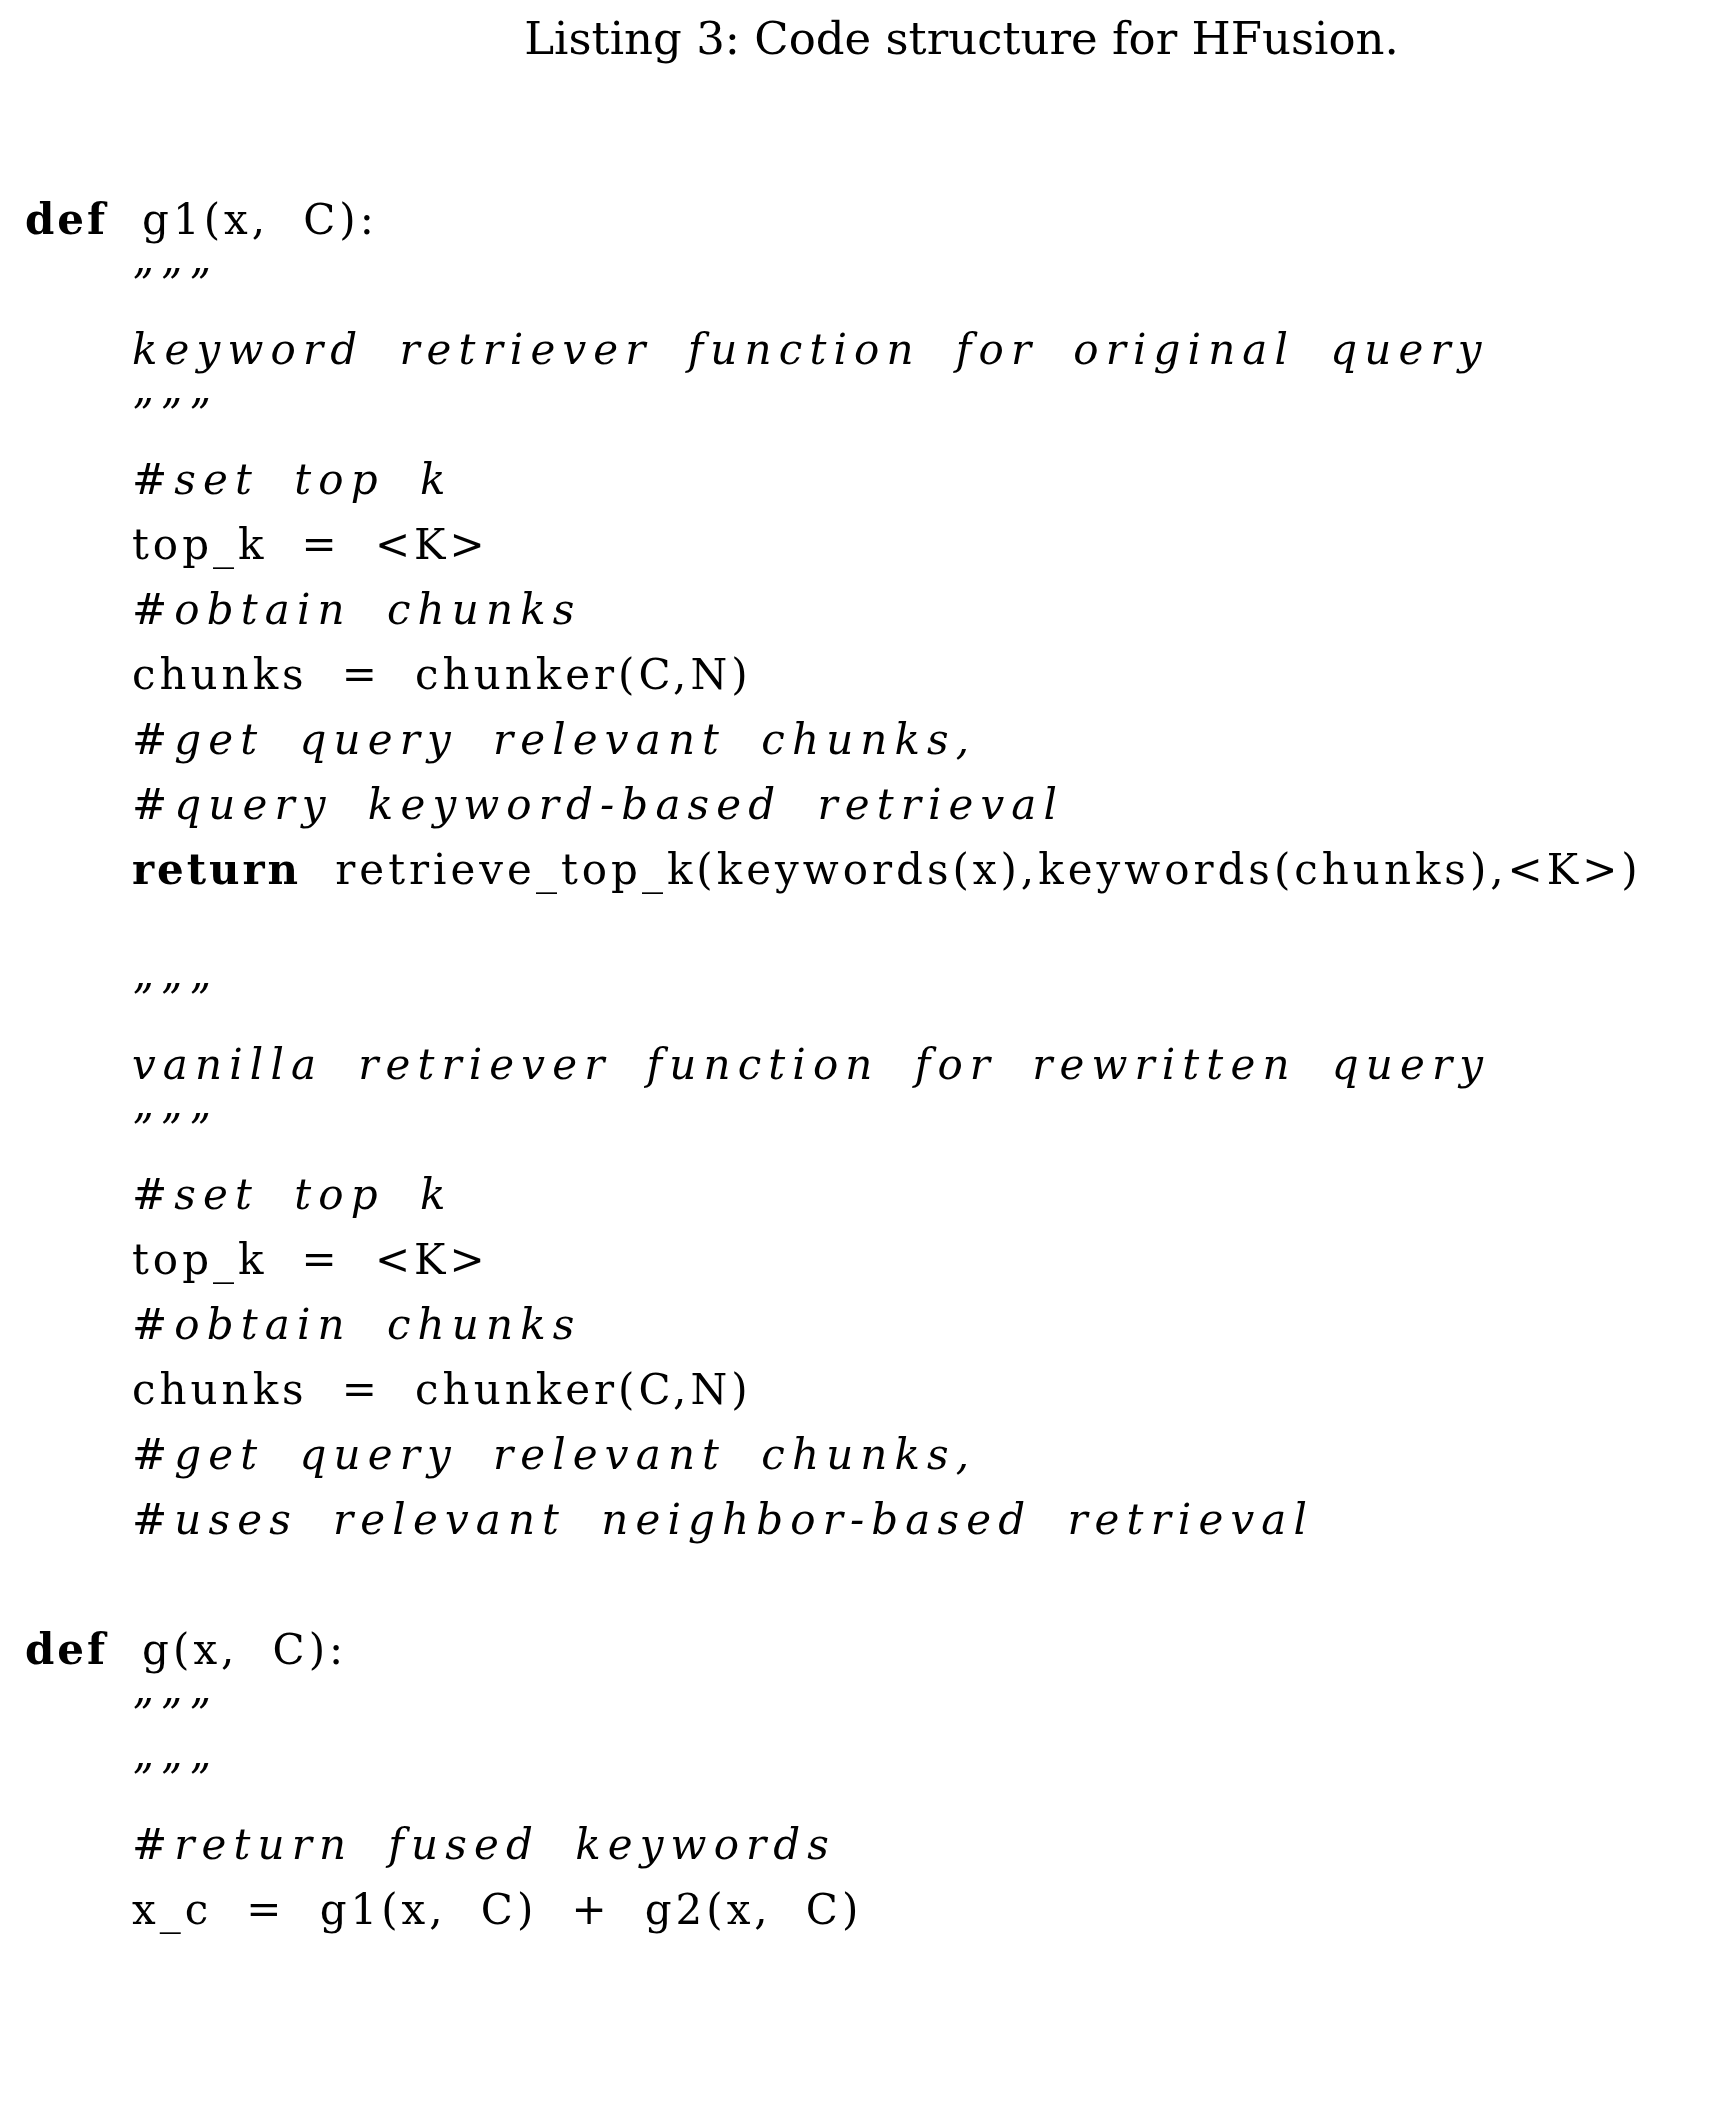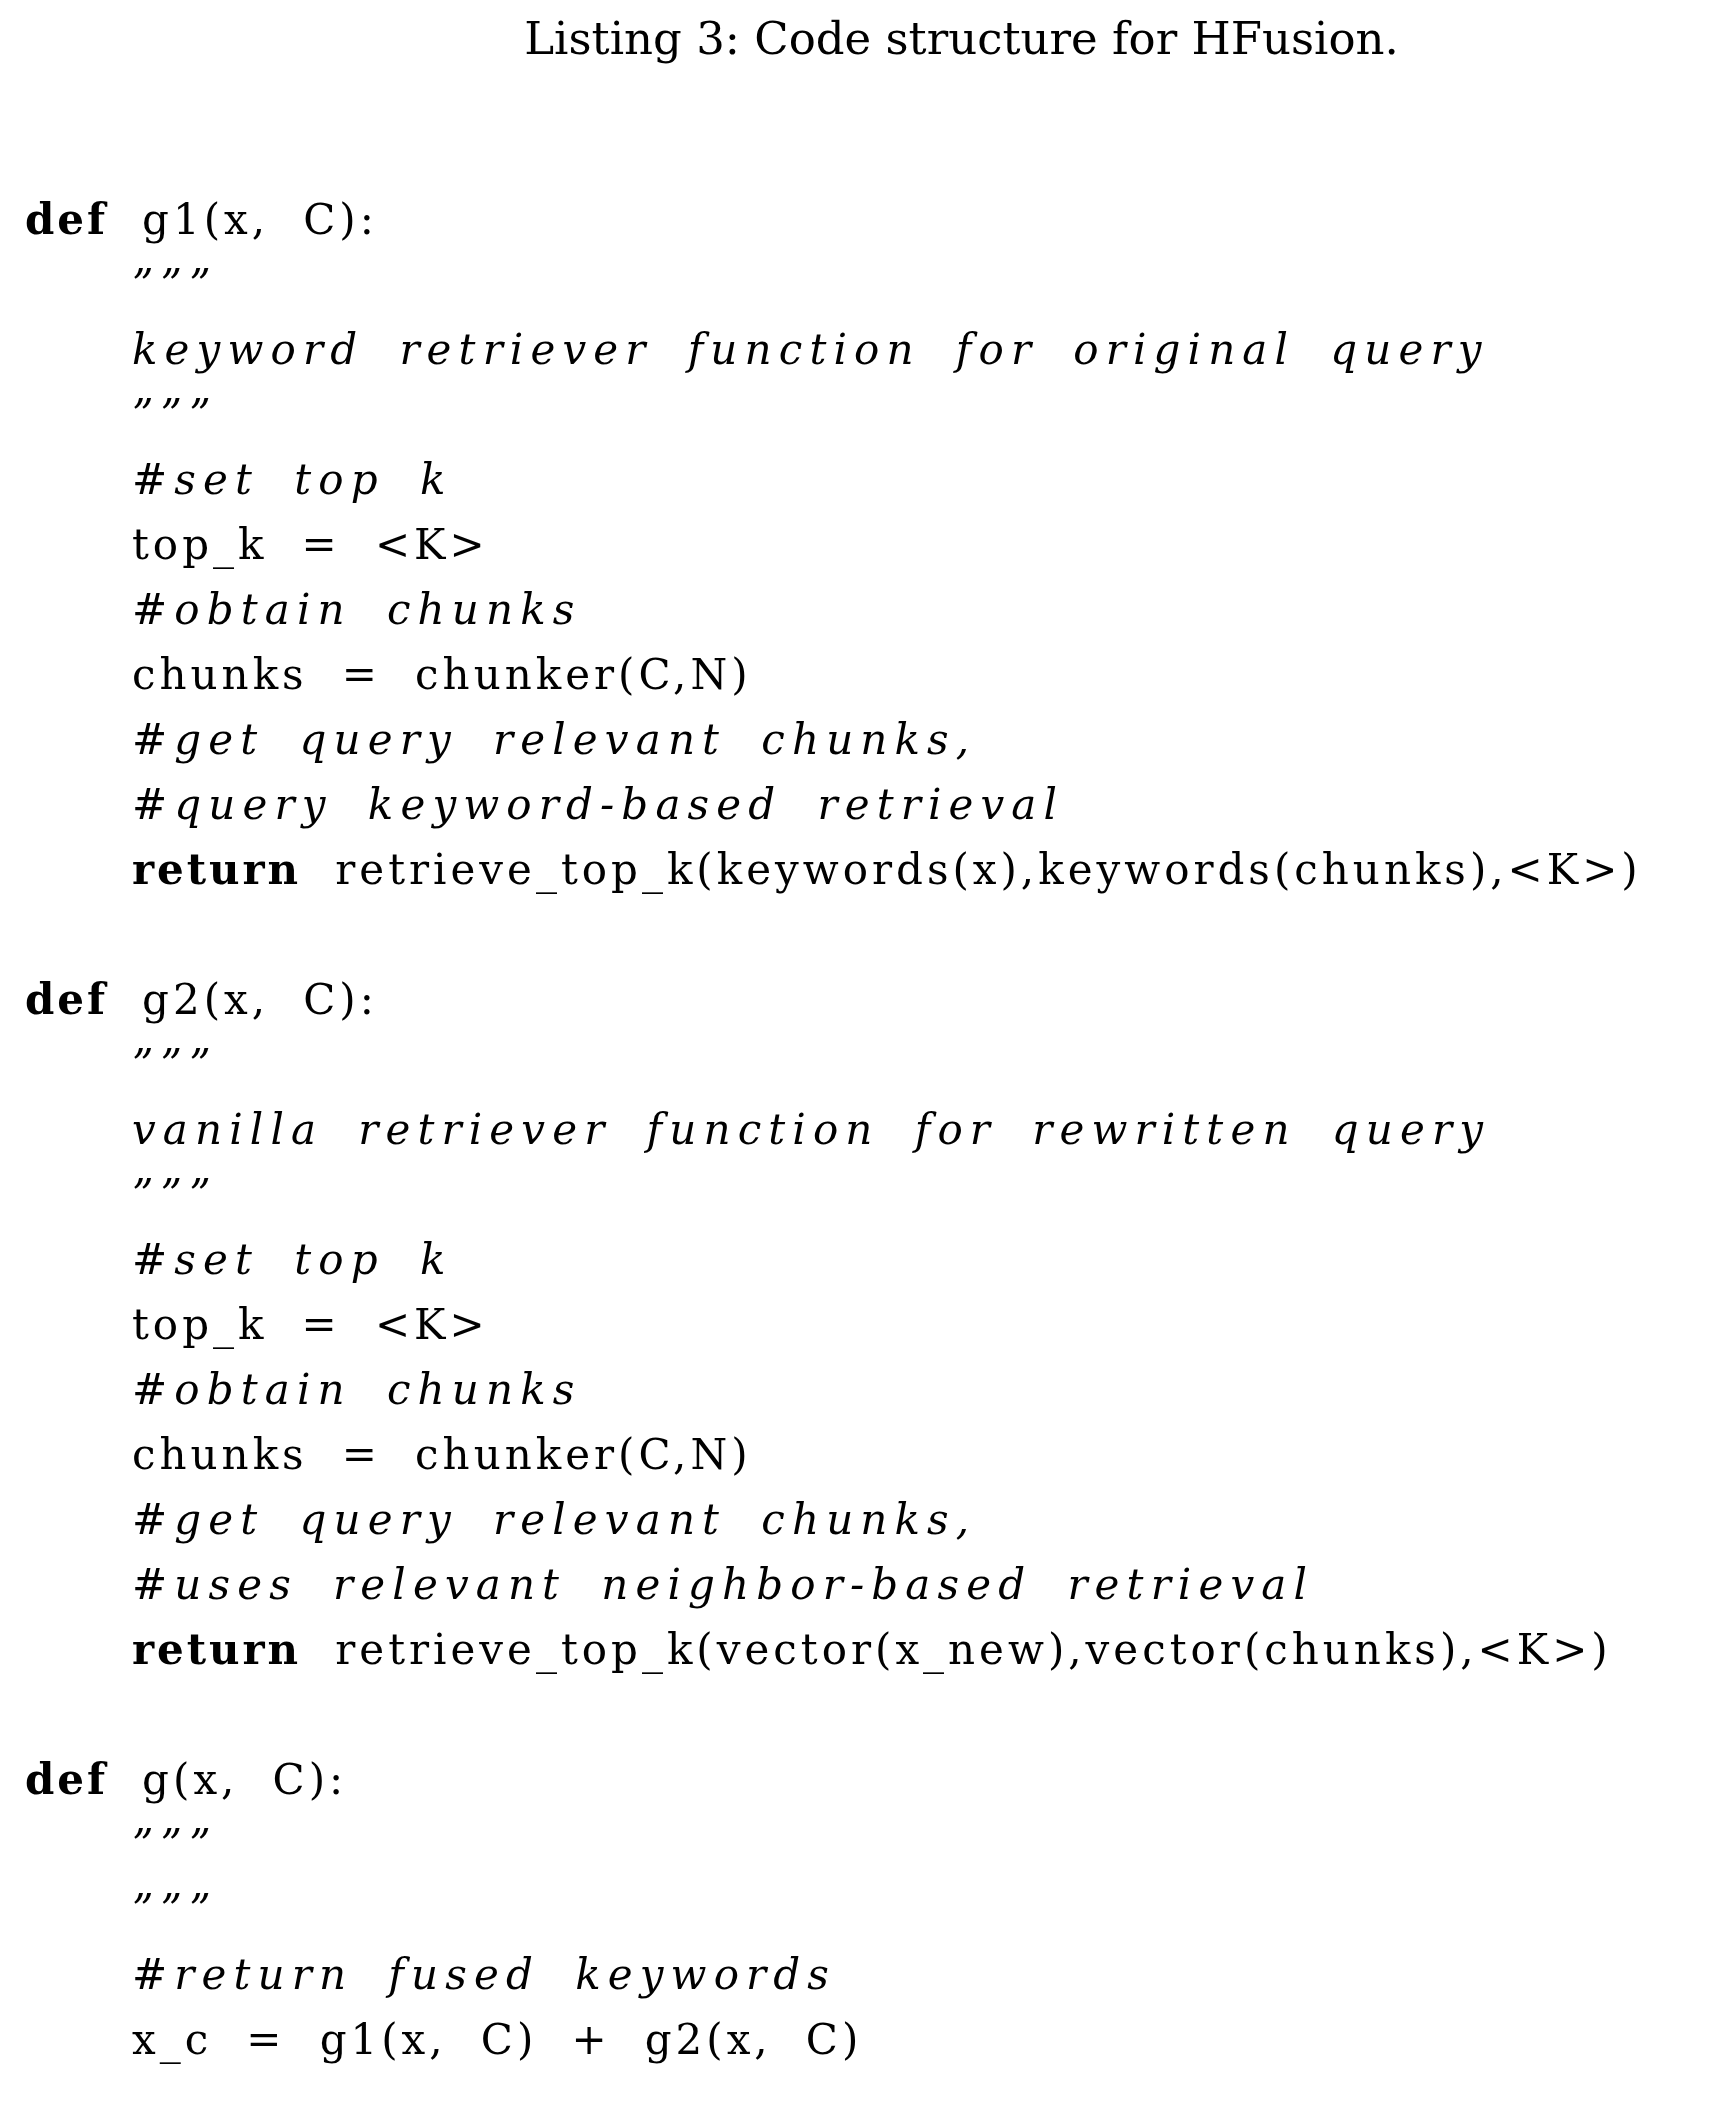--- a/index.html
+++ b/index.html
@@ -59,31 +59,29 @@
       <div class="line ind1"><span class="tok-c">keyword retriever function for original query</span></div>
       <div class="line ind1"><span class="tok-c">”””</span></div>
       <div class="line ind1"><span class="tok-c">#set top k</span></div>
       <div class="line ind1"><span class="tok-p">top_k = &lt;K&gt;</span></div>
       <div class="line ind1"><span class="tok-c">#obtain chunks</span></div>
       <div class="line ind1"><span class="tok-p">chunks = chunker(C,N)</span></div>
       <div class="line ind1"><span class="tok-c">#get query relevant chunks,</span></div>
       <div class="line ind1"><span class="tok-c">#query keyword-based retrieval</span></div>
       <div class="line ind1"><span class="tok-k">return</span><span class="tok-p"> retrieve_top_k(keywords(x),keywords(chunks),&lt;K&gt;)</span></div>
       <div class="line"></div>
-      <div class="line"><span class="tok-k">def</span><span class="tok-p"> g2(x, C):</span></div>
       <div class="line ind1"><span class="tok-c">”””</span></div>
       <div class="line ind1"><span class="tok-c">vanilla retriever function for rewritten query</span></div>
       <div class="line ind1"><span class="tok-c">”””</span></div>
       <div class="line ind1"><span class="tok-c">#set top k</span></div>
       <div class="line ind1"><span class="tok-p">top_k = &lt;K&gt;</span></div>
       <div class="line ind1"><span class="tok-c">#obtain chunks</span></div>
       <div class="line ind1"><span class="tok-p">chunks = chunker(C,N)</span></div>
       <div class="line ind1"><span class="tok-c">#get query relevant chunks,</span></div>
       <div class="line ind1"><span class="tok-c">#uses relevant neighbor-based retrieval</span></div>
-      <div class="line ind1"><span class="tok-k">return</span><span class="tok-p"> retrieve_top_k(vector(x_new),vector(chunks),&lt;K&gt;)</span></div>
       <div class="line"></div>
       <div class="line"><span class="tok-k">def</span><span class="tok-p"> g(x, C):</span></div>
       <div class="line ind1"><span class="tok-c">”””</span></div>
       <div class="line ind1"><span class="tok-c">”””</span></div>
       <div class="line ind1"><span class="tok-c">#return fused keywords</span></div>
       <div class="line ind1"><span class="tok-p">x_c = g1(x, C) + g2(x, C)</span></div>
     </div>
 </div>
 
 

